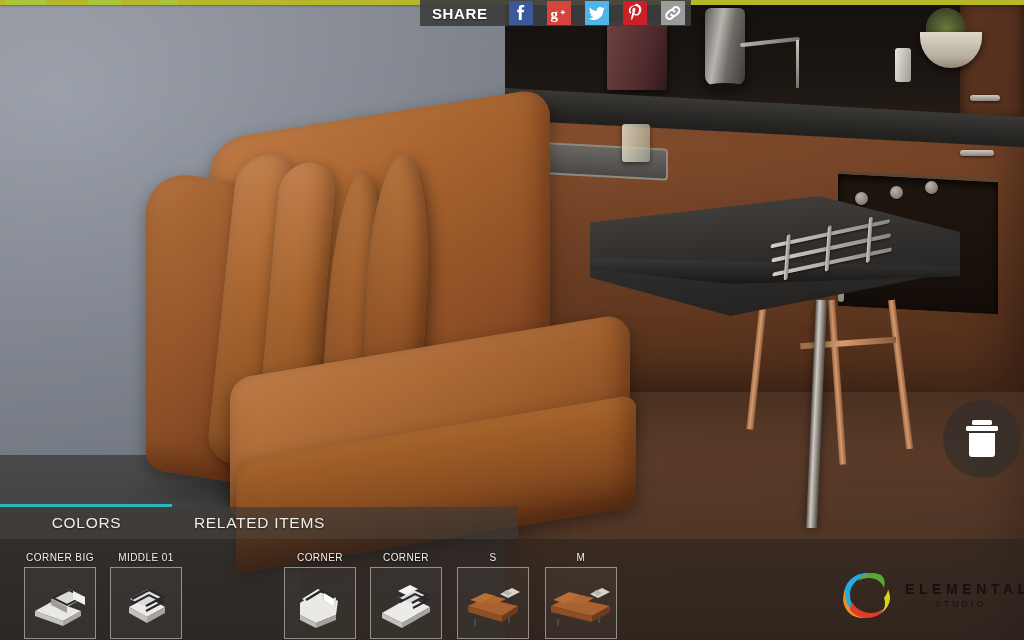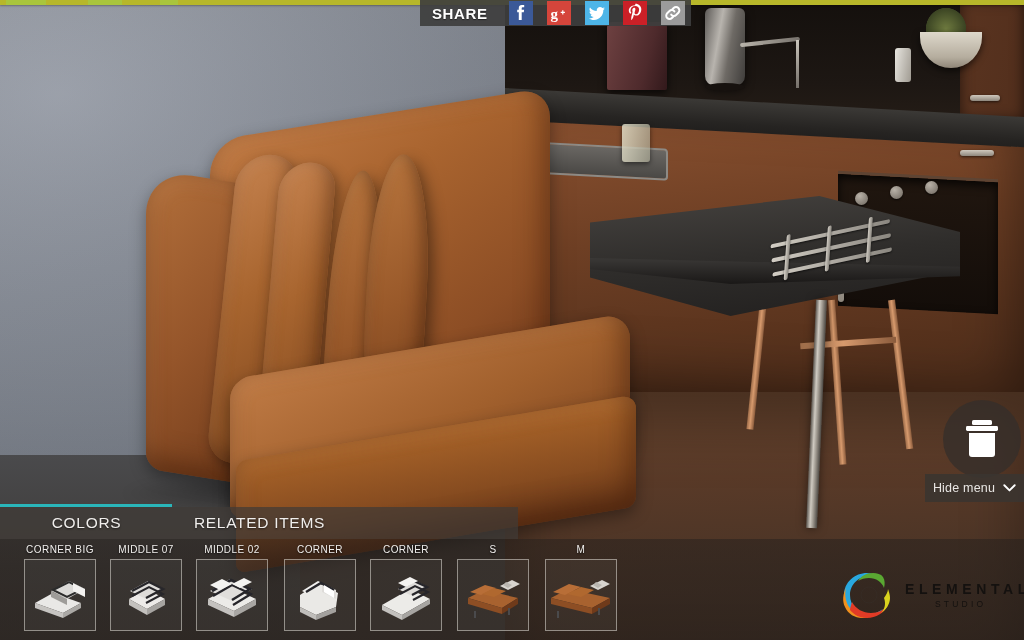--- a/index.html
+++ b/index.html
@@ -293,21 +293,21 @@
   .tab-0 { width:172px; }
   .tab-1 { width:173px; }
   .tab-2 { width:173px; }
 
   
   .thumb-strip {
     position:absolute; left:0; top:539px; width:1024px; height:101px;
     background:linear-gradient(180deg, rgba(40,33,29,.55), rgba(40,33,29,.62));
   }
   .thumb {
-    position:absolute; top:4px; width:72px;
+    position:absolute; top:12px; width:72px;
     cursor:pointer;
   }
   .thumb-label {
     color:#f1efed; font-size:10px; letter-spacing:.45px;
     text-align:center; height:14px; line-height:14px;
     white-space:nowrap;
     text-shadow:0 1px 2px rgba(0,0,0,.7);
   }
   .thumb-box {
     width:72px; height:72px; margin-top:2px;
@@ -441,26 +441,20 @@
   </div>
 
   <div class="trash-btn">
     <svg width="38" height="42" viewBox="0 0 38 42">
       <rect x="9" y="2" width="20" height="5" rx="1.6" fill="#fff"></rect>
       <rect x="3" y="8" width="32" height="5" rx="1.4" fill="#fff"></rect>
       <path d="M6 15h26v21a3 3 0 0 1-3 3H9a3 3 0 0 1-3-3z" fill="#fff"></path>
     </svg>
   </div>
 
-  <div class="hide-menu">
-    <span>Hide menu</span>
-    <svg class="chev" viewBox="0 0 16 10">
-      <path d="M1.5 1.5 L8 8 L14.5 1.5" fill="none" stroke="#ffffff" stroke-width="2.4" stroke-linecap="round" stroke-linejoin="round"></path>
-    </svg>
-  </div>
 
   <div class="tab-underline"></div>
   <div class="tab-bar">
     <div class="tab tab-2">COLORS</div>
     <div class="tab tab-1">RELATED ITEMS</div>
   </div>
 
   <div class="thumb-strip">
 
     <div class="thumb" style="left:24px;">
@@ -472,48 +466,33 @@
           <path d="M34 44 L52 34 L52 39 L34 49 Z" fill="#aaa8a5"></path>
           <path d="M22 22 L40 12 L56 20 L38 30 Z" fill="#dcdbd8"></path>
           <path d="M22 22 L38 30 L38 36 L22 28 Z" fill="#9e9c99"></path>
           <path d="M24 21 L40 13 L54 20 L38 28 Z" fill="none" stroke="#2b2b2b" stroke-width="2"></path>
           <path d="M44 14 L56 20 L56 28 L44 22 Z" fill="#f2f1ef"></path>
         </svg>
       </div>
     </div>
 
     <div class="thumb" style="left:110px;">
-      <div class="thumb-label">MIDDLE 07</div>
+      <div class="thumb-label">MIDDLE 01</div>
       <div class="thumb-box">
         <svg width="54" height="52" viewBox="0 0 54 52">
           <path d="M10 30 L28 20 L46 30 L28 40 Z" fill="#eceae8"></path>
           <path d="M10 30 L28 40 L28 46 L10 36 Z" fill="#c3c1be"></path>
           <path d="M28 40 L46 30 L46 36 L28 46 Z" fill="#a6a4a1"></path>
           <path d="M11 22 L29 12 L45 20 L27 30 Z" fill="#dedcd9"></path>
           <path d="M13 22 L30 13 L44 20 L27 29" fill="none" stroke="#27262a" stroke-width="2.4"></path>
           <path d="M13 27 L30 18 L44 25 L27 34" fill="none" stroke="#27262a" stroke-width="2"></path>
         </svg>
       </div>
     </div>
 
-    <div class="thumb" style="left:196px;">
-      <div class="thumb-label">MIDDLE 02</div>
-      <div class="thumb-box">
-        <svg width="60" height="52" viewBox="0 0 60 52">
-          <path d="M6 30 L28 18 L54 30 L32 42 Z" fill="#ecebe8"></path>
-          <path d="M6 30 L32 42 L32 48 L6 36 Z" fill="#c4c2bf"></path>
-          <path d="M32 42 L54 30 L54 36 L32 48 Z" fill="#a8a6a3"></path>
-          <path d="M8 22 L28 10 L50 20 L30 32 Z" fill="#e0dedb"></path>
-          <path d="M10 22 L29 11 L48 20 L30 31" fill="none" stroke="#26252a" stroke-width="2.6"></path>
-          <path d="M11 27 L30 16 L49 25 L31 36" fill="none" stroke="#26252a" stroke-width="2.2"></path>
-          <path d="M8 16 L20 10 L30 15 L18 21 Z" fill="#f4f3f1"></path>
-          <path d="M30 15 L42 9 L50 13 L38 19 Z" fill="#f4f3f1"></path>
-        </svg>
-      </div>
-    </div>
 
     <div class="thumb" style="left:284px;">
       <div class="thumb-label">CORNER</div>
       <div class="thumb-box">
         <svg width="56" height="52" viewBox="0 0 56 52">
           <path d="M8 26 L26 14 L46 24 L44 38 L24 46 L8 38 Z" fill="#eae9e6"></path>
           <path d="M8 38 L24 46 L24 51 L8 43 Z" fill="#bfbdba"></path>
           <path d="M24 46 L44 38 L44 43 L24 51 Z" fill="#a3a19e"></path>
           <path d="M10 22 L26 12 L30 14 L14 24 Z" fill="#f2f1ef"></path>
           <path d="M30 14 L44 21 L44 30 L30 23 Z" fill="#dedcd9"></path>

